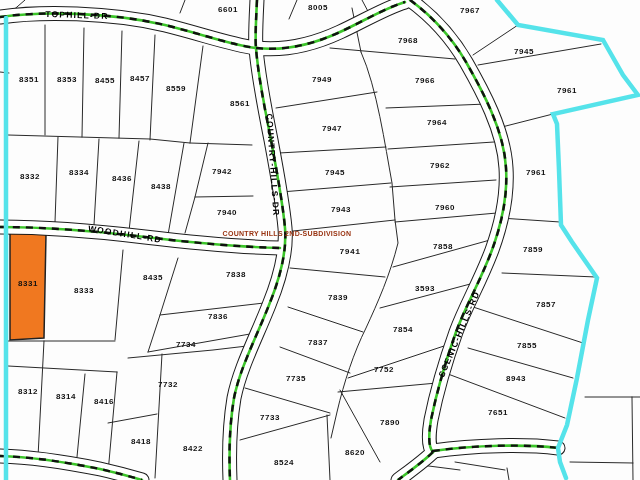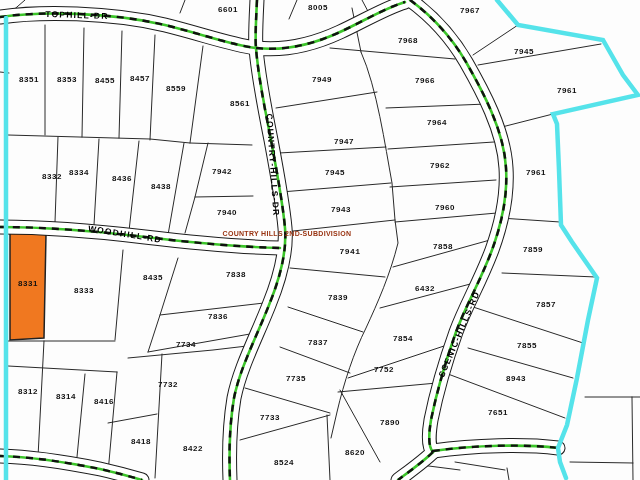--- a/index.html
+++ b/index.html
@@ -150,30 +150,30 @@
       <div class="plabel" style="left: 470px; top: 10px;">7967</div>
       <div class="plabel" style="left: 29px; top: 79px;">8351</div>
       <div class="plabel" style="left: 67px; top: 79px;">8353</div>
       <div class="plabel" style="left: 105px; top: 80px;">8455</div>
       <div class="plabel" style="left: 140px; top: 78px;">8457</div>
       <div class="plabel" style="left: 176px; top: 88px;">8559</div>
       <div class="plabel" style="left: 240px; top: 103px;">8561</div>
       <div class="plabel" style="left: 408px; top: 40px; text-align: center;">7968</div>
       <div class="plabel" style="left: 322px; top: 79px;">7949</div>
       <div class="plabel" style="left: 425px; top: 80px;">7966</div>
-      <div class="plabel" style="left: 344px; top: 128px; margin-top: 13px;">7947</div>
+      <div class="plabel" style="left: 332px; top: 128px;">7947</div>
       <div class="plabel" style="left: 437px; top: 122px;">7964</div>
       <div class="plabel" style="left: 335px; top: 172px;">7945</div>
       <div class="plabel" style="left: 440px; top: 165px;">7962</div>
       <div class="plabel" style="left: 341px; top: 209px;">7943</div>
       <div class="plabel" style="left: 445px; top: 207px;">7960</div>
       <div class="plabel" style="left: 524px; top: 51px;">7945</div>
       <div class="plabel" style="left: 567px; top: 90px;">7961</div>
       <div class="plabel" style="left: 536px; top: 172px;">7961</div>
-      <div class="plabel" style="left: 30px; top: 176px; margin-left: 22px;">8332</div>
+      <div class="plabel" style="left: 30px; top: 176px;">8332</div>
       <div class="plabel" style="left: 79px; top: 172px;">8334</div>
       <div class="plabel" style="left: 122px; top: 178px;">8436</div>
       <div class="plabel" style="left: 161px; top: 186px;">8438</div>
       <div class="plabel" style="left: 222px; top: 171px;">7942</div>
       <div class="plabel" style="left: 227px; top: 212px;">7940</div>
       <div class="plabel" style="left: 28px; top: 283px;">8331</div>
       <div class="plabel" style="left: 84px; top: 290px;">8333</div>
       <div class="plabel" style="left: 153px; top: 277px;">8435</div>
       <div class="plabel" style="left: 236px; top: 274px;">7838</div>
       <div class="plabel" style="left: 218px; top: 316px;">7836</div>
@@ -187,22 +187,22 @@
       <div class="plabel" style="left: 270px; top: 417px;">7733</div>
       <div class="plabel" style="left: 296px; top: 378px;">7735</div>
       <div class="plabel" style="left: 284px; top: 462px;">8524</div>
       <div class="plabel" style="left: 355px; top: 452px;">8620</div>
       <div class="plabel" style="left: 390px; top: 422px;">7890</div>
       <div class="plabel" style="left: 350px; top: 251px; font-family: Liberation Mono, monospace;">7941</div>
       <div class="plabel" style="left: 338px; top: 297px;">7839</div>
       <div class="plabel" style="left: 318px; top: 342px;">7837</div>
       <div class="plabel" style="left: 384px; top: 369px;">7752</div>
       <div class="plabel" style="left: 443px; top: 246px;">7858</div>
-      <div class="plabel" style="left: 425px; top: 288px;">6432</div>
-      <div class="plabel" style="left: 403px; top: 338px;">7854</div>
+      <div class="plabel" style="left: 425px; top: 288px;">3593</div>
+      <div class="plabel" style="left: 403px; top: 329px;">7854</div>
       <div class="plabel" style="left: 533px; top: 249px;">7859</div>
       <div class="plabel" style="left: 546px; top: 304px;">7857</div>
       <div class="plabel" style="left: 527px; top: 345px;">7855</div>
       <div class="plabel" style="left: 516px; top: 378px;">8943</div>
       <div class="plabel" style="left: 498px; top: 412px;">7651</div>
       <div class="rlabel" style="left: 77px; top: 15px; transform: translate(-50%, -50%) rotate(2deg);">TOPHILL-DR</div>
       <div class="rlabel" style="left: 125px; top: 234px; transform: translate(-50%, -50%) rotate(9deg);">WOODHILL-RD</div>
       <div class="rlabel" style="left: 273px; top: 165px; transform: translate(-50%, -50%) rotate(86deg);">COUNTRY-HILLS-DR</div>
       <div class="rlabel" style="left: 459px; top: 334px; transform: translate(-50%, -50%) rotate(-67deg);">SCENIC-HILLS-RD</div>
       <div class="sublabel" style="left: 287px; top: 233px; color: rgb(153, 51, 17);">COUNTRY HILLS 2ND-SUBDIVISION</div>

